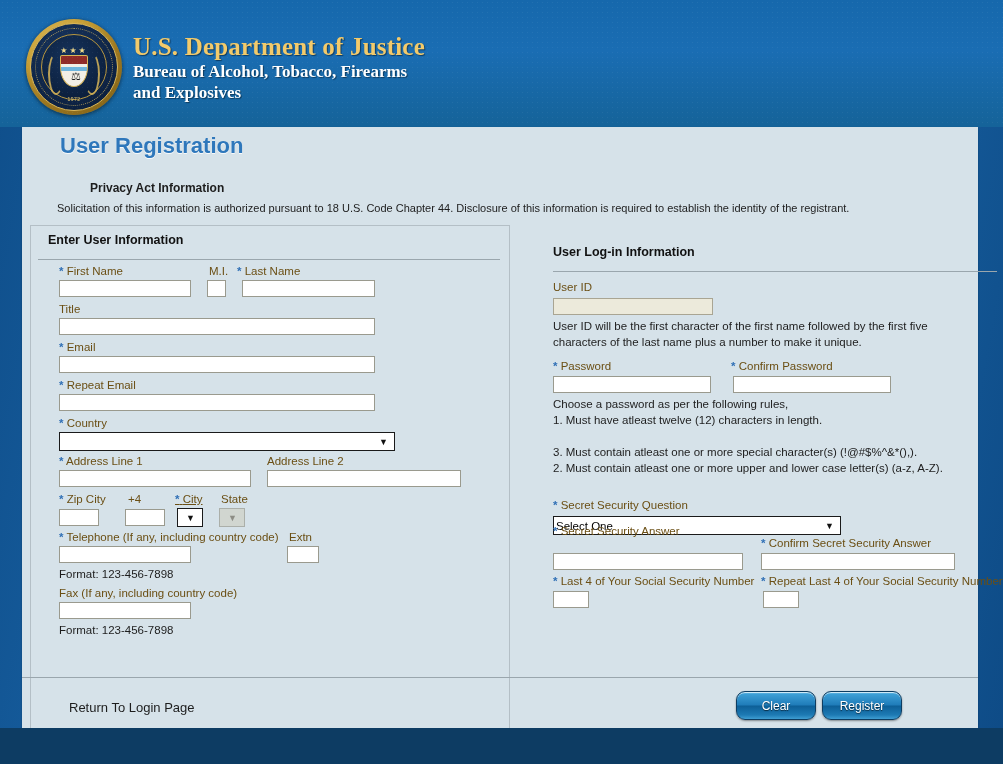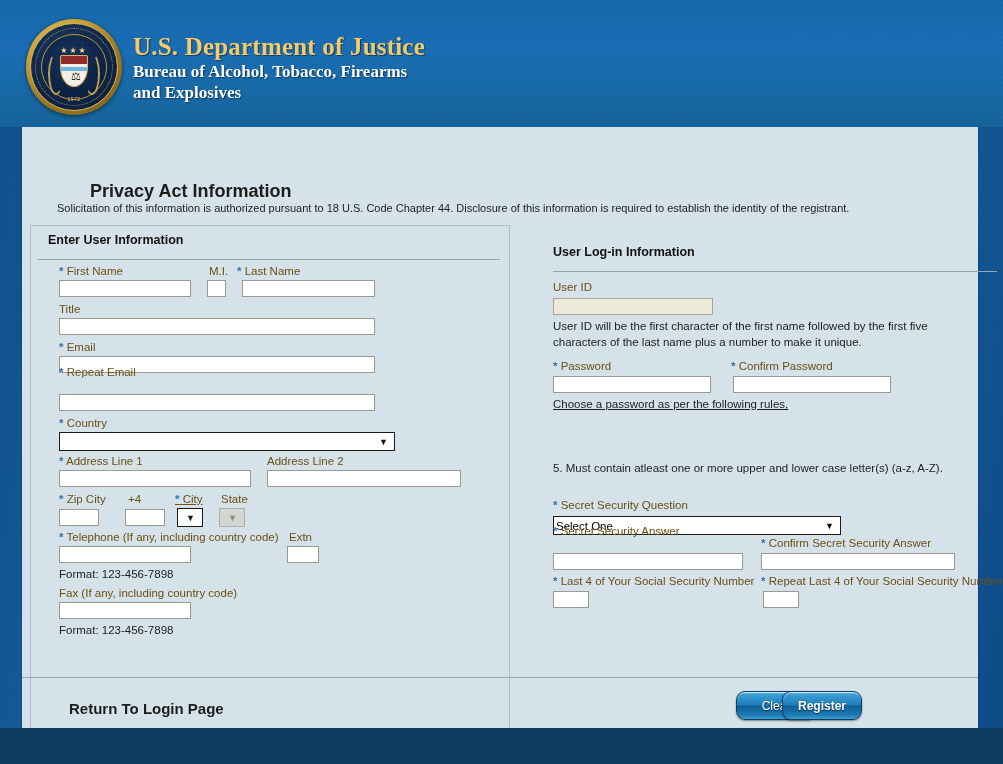--- a/index.html
+++ b/index.html
@@ -149,21 +149,21 @@
     position: absolute;
     left: 38px; top: 6px;
     font-size: 22px;
     font-weight: bold;
     color: #2e77bb;
     text-shadow: 0 1px 0 rgba(255,255,255,.8);
   }
   #privacy-heading {
     position: absolute;
     left: 35px; top: 54px;
-    font-size: 18px;
+    font-size: 12px;
     font-weight: bold;
     color: #1d1d1d;
     padding-left: 33px;
   }
   #privacy-text {
     position: absolute;
     left: 35px; top: 75px;
     font-size: 11px;
     color: #1d1d1d;
     white-space: nowrap;
@@ -265,43 +265,43 @@
   
   #footer-rule {
     position: absolute;
     left: 0; top: 550px;
     width: 956px; height: 1px;
     background: #9aa6ad;
   }
   #return-link {
     position: absolute;
     left: 47px; top: 573px;
-    font-size: 15px;
-    font-weight: bold;
+    font-size: 13px;
+    font-weight: normal;
     color: #1d1d1d;
     text-decoration: none;
     cursor: pointer;
   }
   .btn3d {
     position: absolute;
     top: 564px;
     width: 80px; height: 29px;
     border: 1px solid #0d3d62;
     border-radius: 9px;
     background: linear-gradient(180deg, #7ec9ef 0%, #3d9fd6 8%, #1f7cb9 48%, #0d5f97 52%, #1d7ab4 85%, #3f9ed2 100%);
     box-shadow: inset 0 1px 0 rgba(255,255,255,.65), 0 1px 2px rgba(0,0,0,.4);
     color: #ffffff;
     font-size: 12px;
     font-family: "Liberation Sans", sans-serif;
     text-shadow: 0 1px 1px rgba(0,0,0,.6);
     cursor: pointer;
     padding: 0;
   }
   #btn-clear { left: 690px; margin-left: 24px; }
-  #btn-register { left: 760px; font-weight: bold; }
+  #btn-register { left: 800px; }
 
   
   #bottom-bar {
     position: absolute;
     left: 0; top: 728px;
     width: 1003px; height: 36px;
     background: #0d3c63;
   }
 </style>
 </head>
@@ -323,41 +323,42 @@
     </div>
     <div id="agency-title">
       <div class="line1">U.S. Department of Justice</div>
       <div class="line2">Bureau of Alcohol, Tobacco, Firearms</div>
       <div class="line2">and Explosives</div>
     </div>
   </div>
 
   <div id="content">
 
+    <div id="page-title">User Registration</div>
     <div id="privacy-heading">Privacy Act Information</div>
     <div id="privacy-text">Solicitation of this information is authorized pursuant to 18 U.S. Code Chapter 44. Disclosure of this information is required to establish the identity of the registrant.</div>
 
     <div id="left-panel" class="panel">
       <div class="panel-heading">Enter User Information</div>
       <div id="left-rule" class="panel-rule"></div>
 
       <div class="lbl" style="left:28px; top:39px;"><span class="req">*</span> <span>First Name</span></div>
       <div class="lbl" style="left:178px; top:39px;">M.I.</div>
       <div class="lbl" style="left:206px; top:39px;"><span class="req">*</span> <span>Last Name</span></div>
       <input class="tf" style="left: 28px; top: 54px; width: 132px;" value="">
       <input class="tf" style="left: 176px; top: 54px; width: 19px;" value="">
       <input class="tf" style="left: 211px; top: 54px; width: 133px;" value="">
 
       <div class="lbl" style="left:28px; top:77px;">Title</div>
       <input class="tf" style="left: 28px; top: 92px; width: 316px;" value="">
 
       <div class="lbl" style="left:28px; top:115px;"><span class="req">*</span> <span>Email</span></div>
       <input class="tf" style="left: 28px; top: 130px; width: 316px;" value="">
 
-      <div class="lbl" style="left:28px; top:140px;"><span class="req">*</span> <span>Repeat Email</span></div>
+      <div class="lbl" style="left:28px; top:153px;"><span class="req">*</span> <span>Repeat Email</span></div>
       <input class="tf" style="left: 28px; top: 168px; width: 316px;" value="">
 
       <div class="lbl" style="left:28px; top:191px;"><span class="req">*</span> <span>Country</span></div>
       <div class="sel-wrap" style="left:28px; top:206px;">
         <select class="sel" style="left:0; top:0; width:336px;">
           <option></option>
         </select>
         <span class="sel-arrow" style="left:320px; top:6px;">▼</span>
       </div>
 
@@ -403,22 +404,24 @@
       <div class="lbl" style="left:28px; top:56px;">User ID</div>
       <input class="tf readonly" style="left: 28px; top: 73px; width: 160px;" readonly="" value="">
       <div class="note" style="left:28px; top:95px;">User ID will be the first character of the first name followed by the first five</div>
       <div class="note" style="left:28px; top:111px;">characters of the last name plus a number to make it unique.</div>
 
       <div class="lbl" style="left:28px; top:135px;"><span class="req">*</span> <span>Password</span></div>
       <div class="lbl" style="left:206px; top:135px;"><span class="req">*</span> <span>Confirm Password</span></div>
       <input class="tf" type="password" style="left: 28px; top: 151px; width: 158px;" value="">
       <input class="tf" type="password" style="left: 208px; top: 151px; width: 158px;" value="">
 
-      <div class="note" style="left:28px; top:173px;text-decoration:underline;">Choose a password as per the following rules,</div>
-      <div class="note" style="left:28px; top:237px;">5. Must contain atleast one or more upper and lower case letter(s) (a-z, A-Z).</div>
+      <div class="note" style="left:28px; top:173px;">Choose a password as per the following rules,</div>
+      <div class="note" style="left:28px; top:189px;">1. Must have atleast twelve (12) characters in length.</div>
+      <div class="note" style="left:28px; top:221px;">3. Must contain atleast one or more special character(s) (!@#$%^&amp;*(),).</div>
+      <div class="note" style="left:28px; top:237px;">2. Must contain atleast one or more upper and lower case letter(s) (a-z, A-Z).</div>
 
       <div class="lbl" style="left:28px; top:274px;"><span class="req">*</span> <span>Secret Security Question</span></div>
       <div class="sel-wrap" style="left:28px; top:291px;">
         <select class="sel" style="left:0; top:0; width:288px;">
           <option>Select One</option>
         </select>
         <span class="sel-arrow" style="left:272px; top:6px;">▼</span>
       </div>
 
       <div class="lbl" style="left:28px; top:300px;"><span class="req">*</span> <span>Secret Security Answer</span></div>

